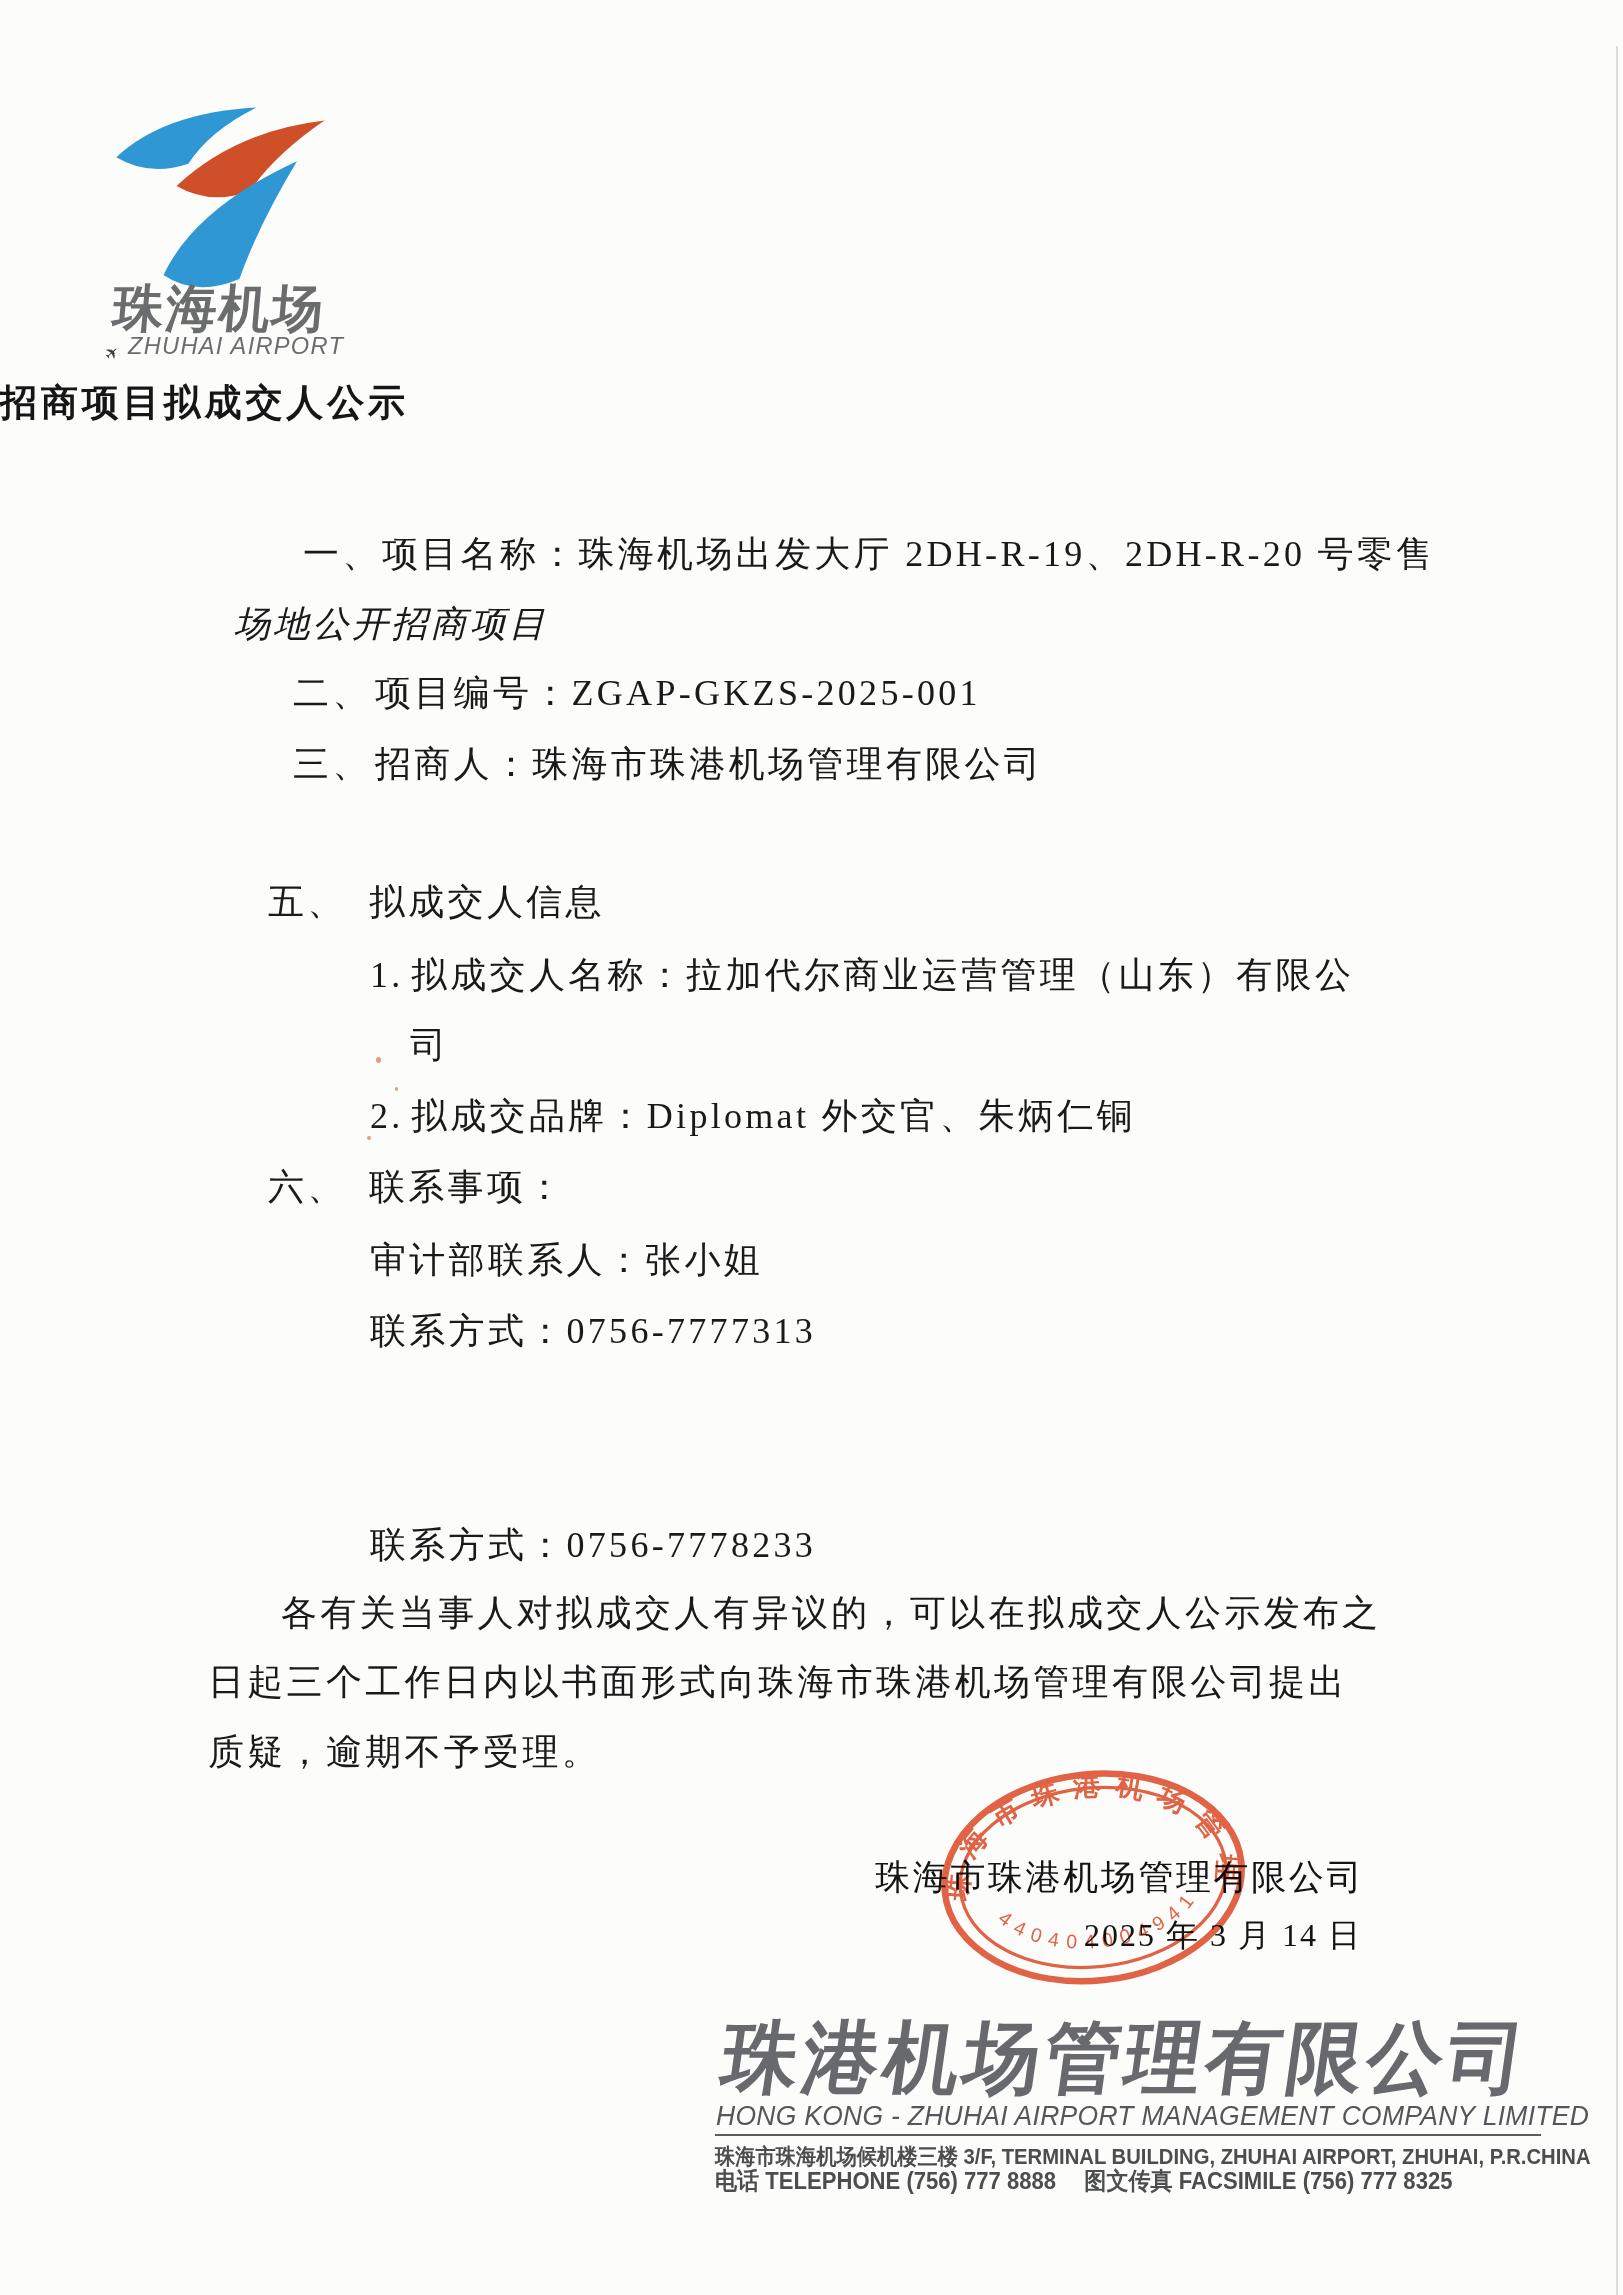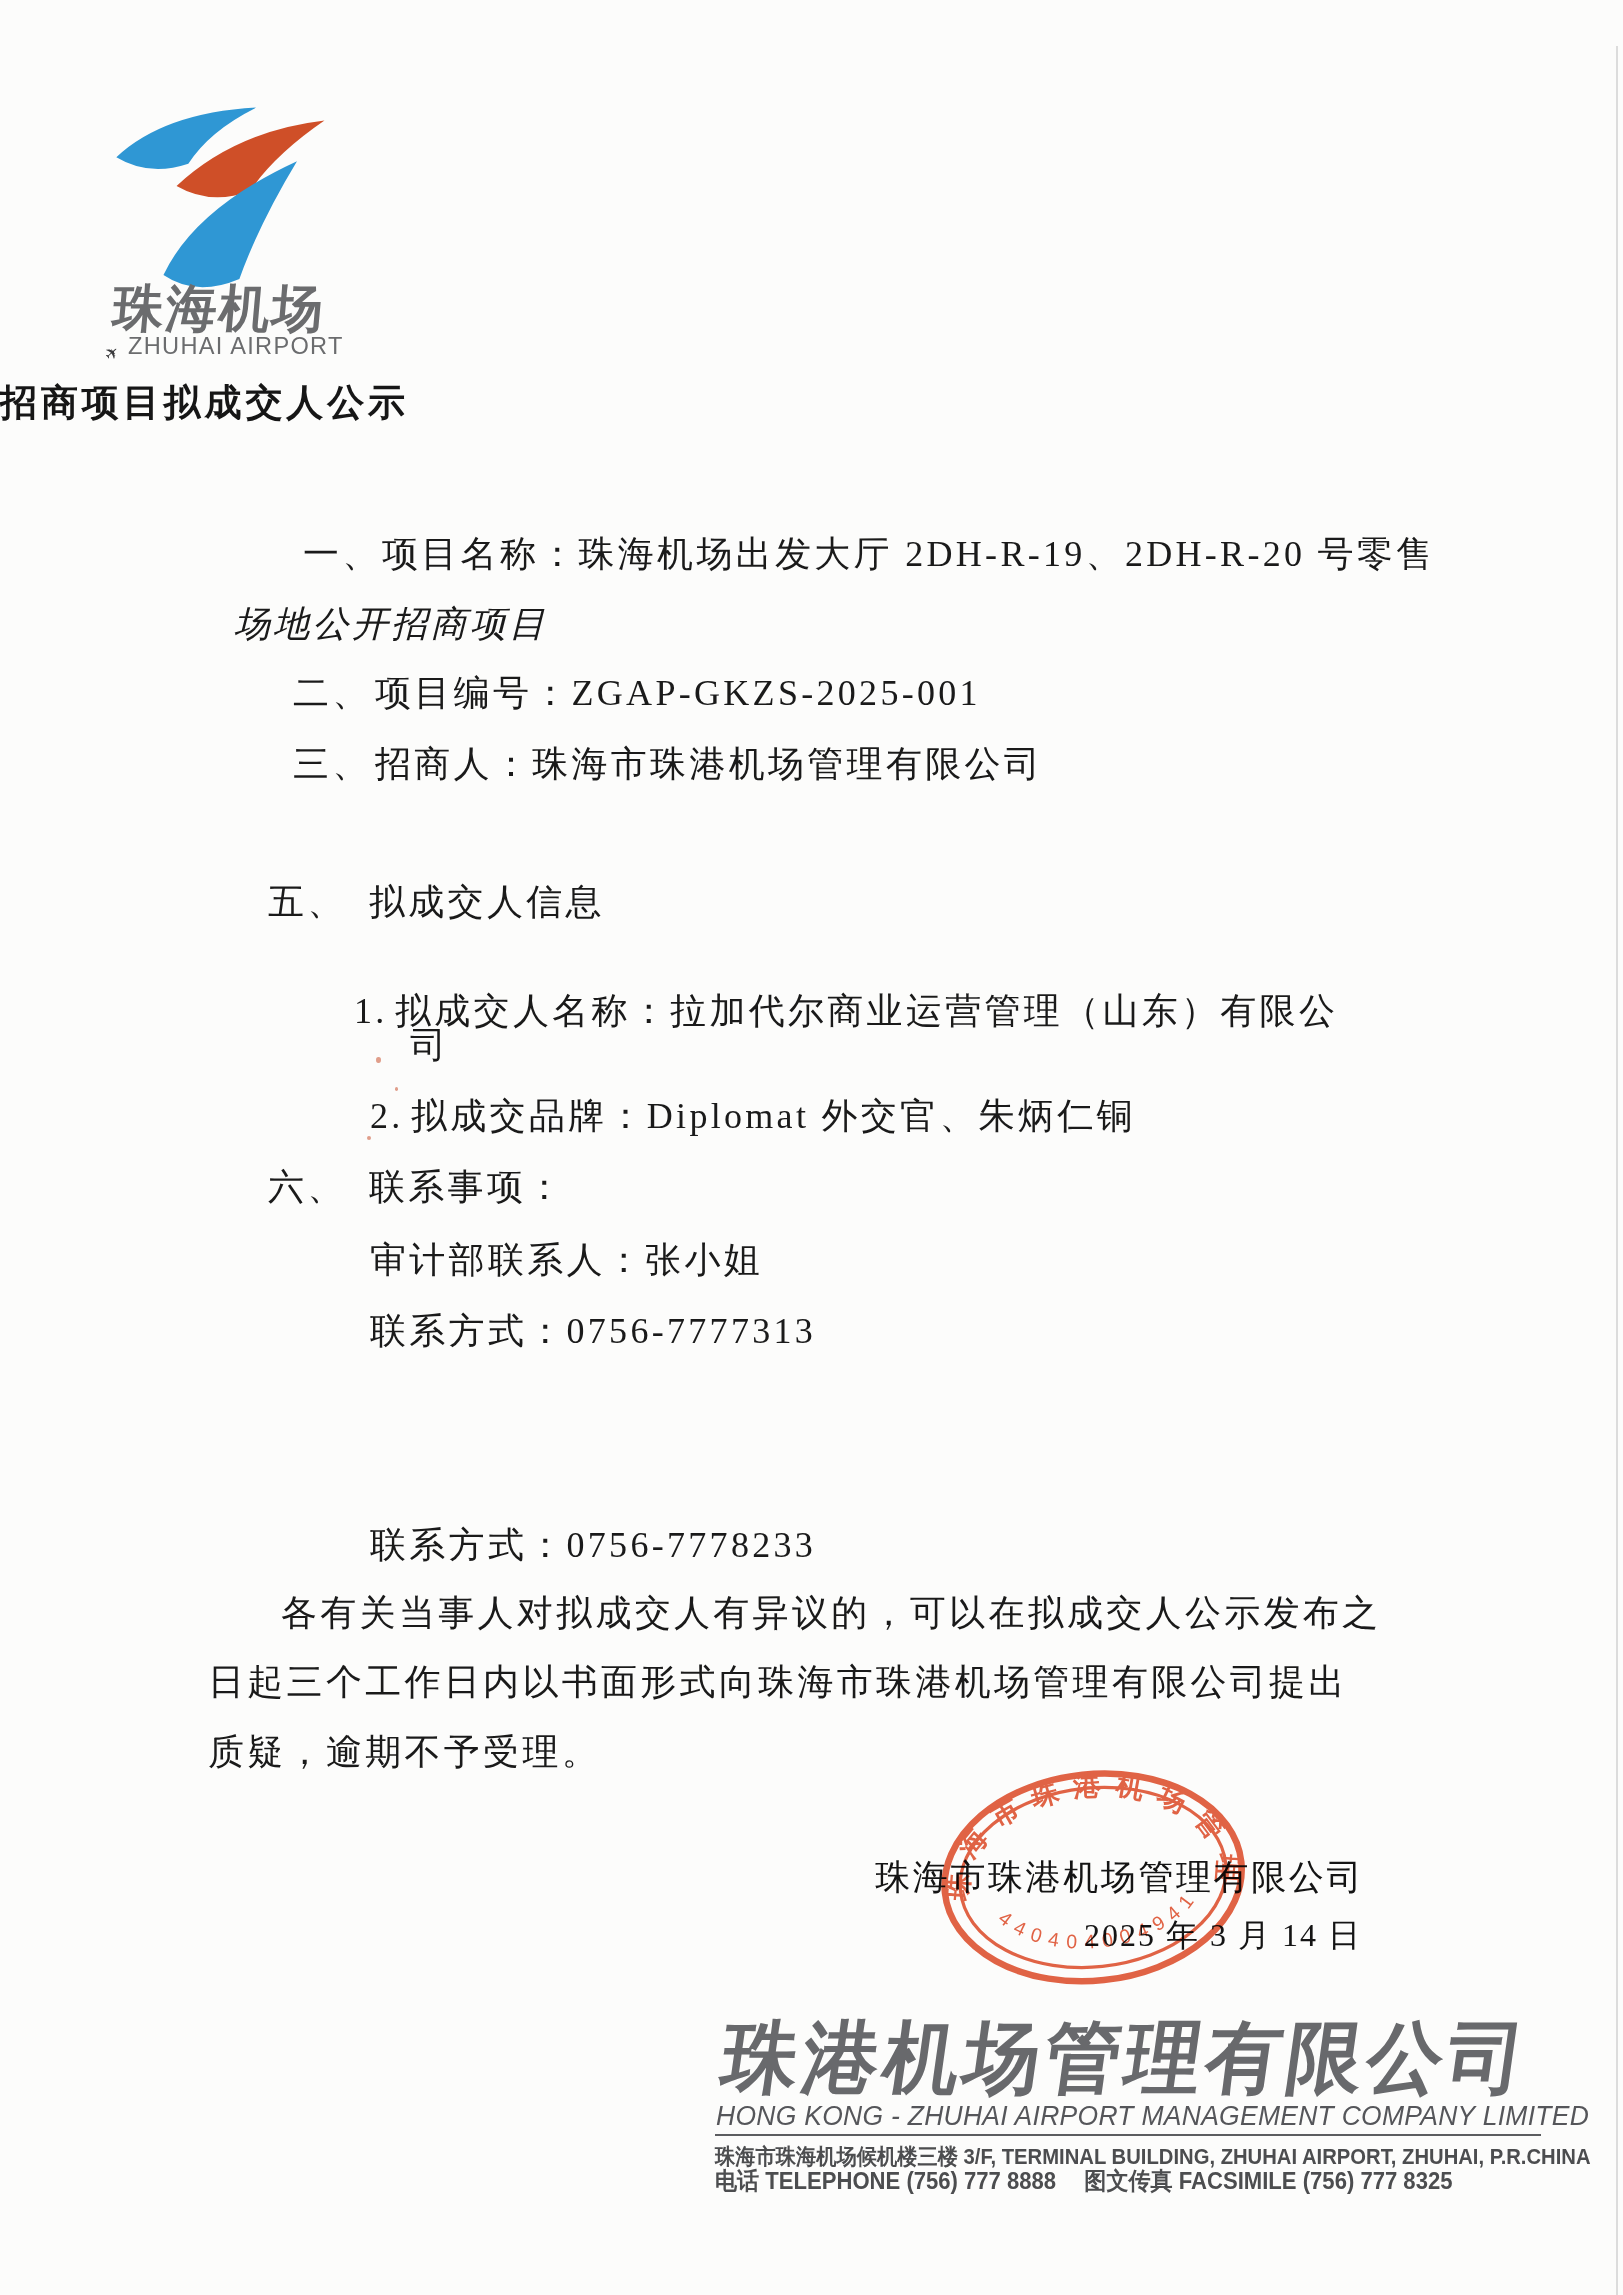--- a/index.html
+++ b/index.html
@@ -9,21 +9,21 @@
     font-family:"Liberation Serif","DejaVu Serif",serif;color:#1a1a1a;
   }
   
   .logo-swooshes{position:absolute;left:111px;top:80px;width:262px;height:216px;}
   .logo-cn{
     position:absolute;left:113px;top:275px;font-size:51px;font-weight:bold;
     color:#6b6c6e;letter-spacing:2px;font-family:"Liberation Sans","DejaVu Sans",sans-serif;
     transform:skewX(-5deg);white-space:nowrap;
   }
   .logo-en{
-    position:absolute;left:128px;top:333px;font-size:23.6px;
+    position:absolute;left:128px;top:333px;font-size:23.6px;font-style:italic;
     color:#6b6c6e;letter-spacing:1.3px;font-family:"Liberation Sans","DejaVu Sans",sans-serif;
     white-space:nowrap;
   }
   .plane{
     position:absolute;left:105px;top:343px;font-size:17px;color:#3a3a3c;
     transform:rotate(-42deg);font-style:normal;
   }
   
   .doc-title{
     position:absolute;left:0;right:118px;top:378px;text-align:left;
@@ -102,21 +102,21 @@
 
   <div class="line" style="left:293px;top:740px;">
     <span class="marker mw126">三、</span><span>招商人：珠海市珠港机场管理有限公司</span>
   </div>
 
 
   <div class="line" style="left:268px;top:878px;">
     <span class="marker mw155">五、</span><span>拟成交人信息</span>
   </div>
 
-  <div class="line" style="left:354px;top:951px;margin-top:36px;">
+  <div class="line" style="left:370px;top:951px;">
     <span class="marker mw62">1.</span><span>拟成交人名称：拉加代尔商业运营管理（山东）有限公</span>
   </div>
   <div class="line" style="left:410px;top:1021px;">司</div>
 
   <div class="line" style="left:370px;top:1092px;">
     <span class="marker mw62">2.</span><span>拟成交品牌：Diplomat 外交官、朱炳仁铜</span>
   </div>
 
   <div class="line" style="left:268px;top:1163px;">
     <span class="marker mw155">六、</span><span>联系事项：</span>

